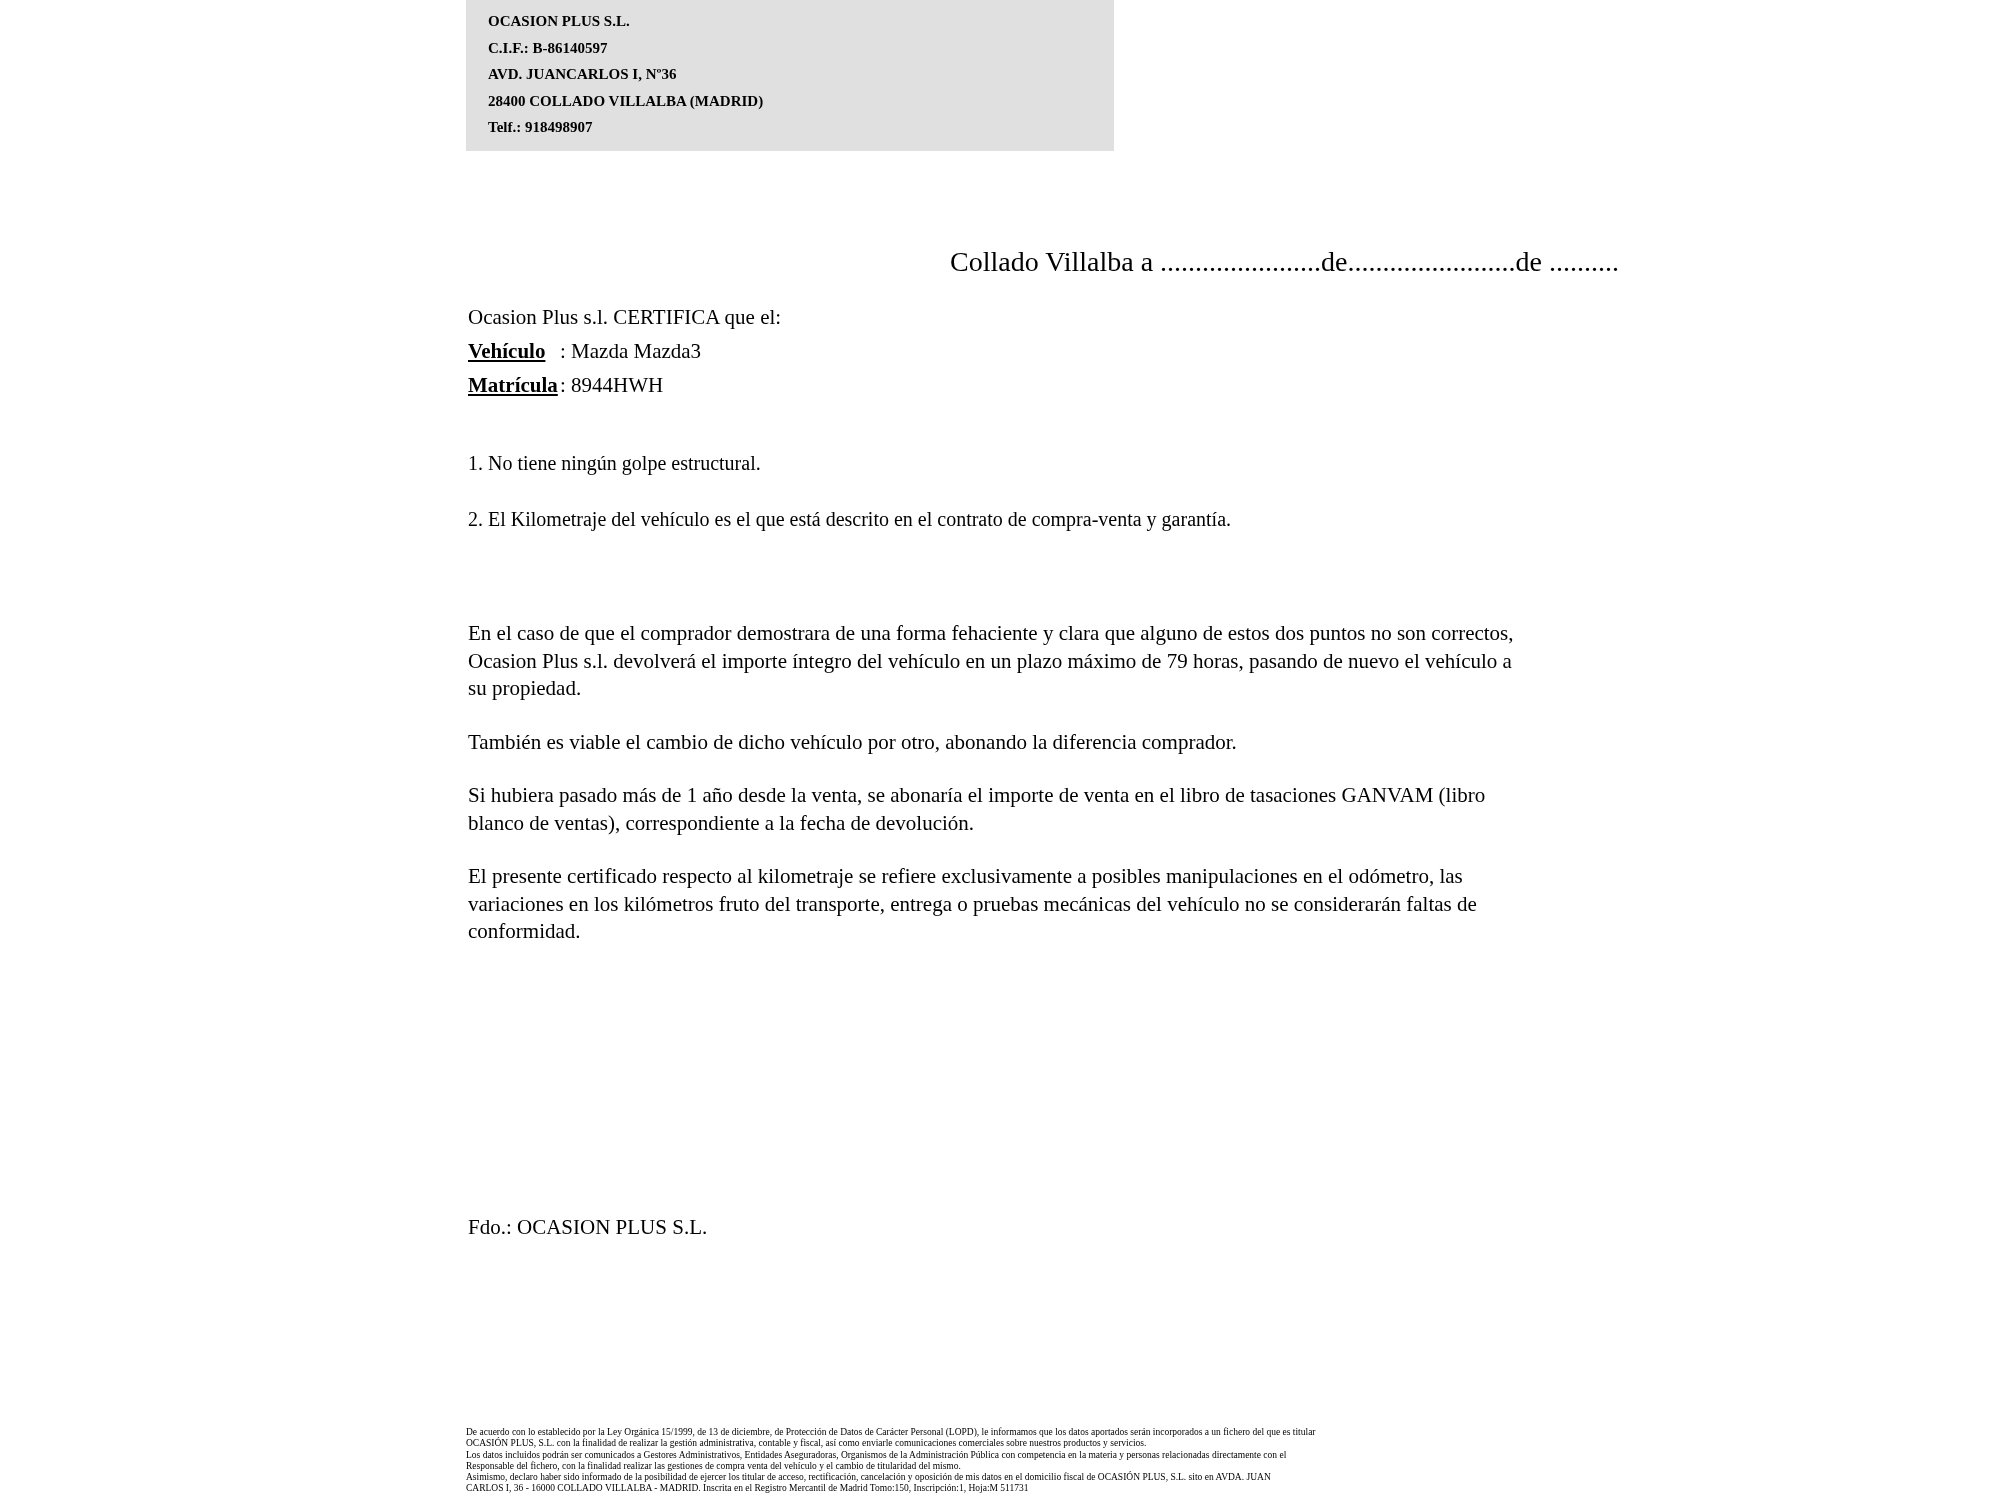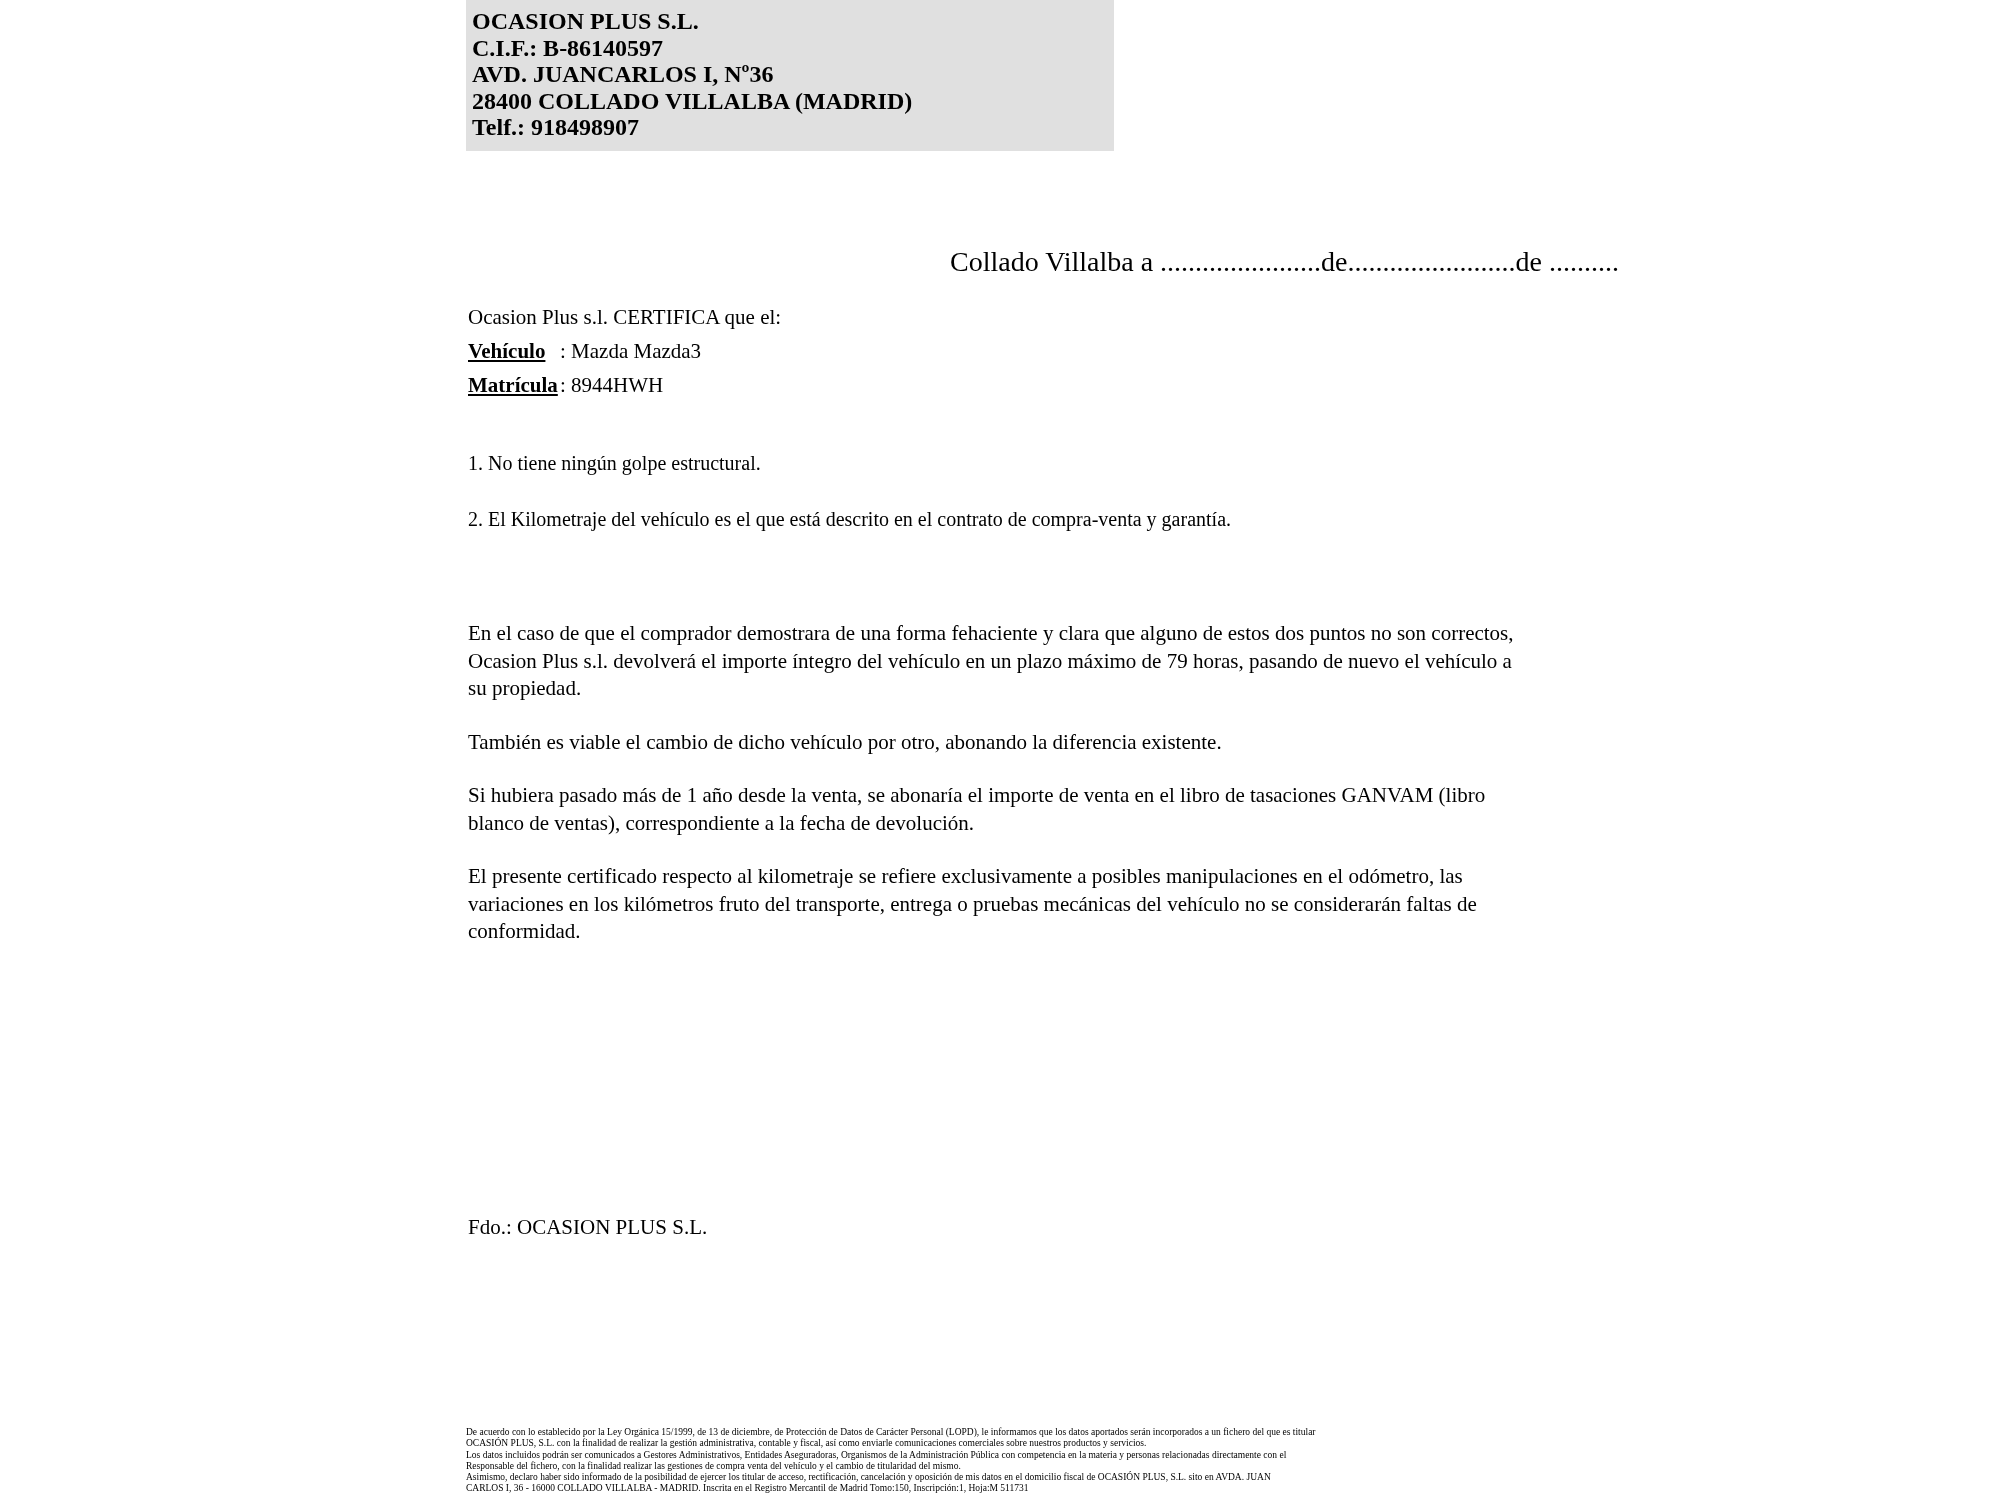--- a/index.html
+++ b/index.html
@@ -31,24 +31,24 @@
     left: 466px;
     top: 0px;
     width: 648px;
     background: #e0e0e0;
     padding: 8px 0 10px 0;
     box-sizing: border-box;
   }
   .letterhead .lh-line {
     font-family: "Liberation Serif", serif;
     font-weight: bold;
-    font-size: 24px;
+    font-size: 15px;
     line-height: 26.5px;
     color: #000;
-    padding-left: 6px;
+    padding-left: 22px;
     white-space: nowrap;
   }
 
   
   .dateline {
     position: absolute;
     left: 950px;
     top: 249px;
     font-size: 28px;
     line-height: 26px;
@@ -148,21 +148,21 @@
     </div>
   </div>
 
   <div class="points">
     <div class="pt">1. No tiene ningún golpe estructural.</div>
     <div class="pt">2. El Kilometraje del vehículo es el que está descrito en el contrato de compra-venta y garantía.</div>
   </div>
 
   <div class="body-paras">
     <p>En el caso de que el comprador demostrara de una forma fehaciente y clara que alguno de estos dos puntos no son correctos, Ocasion Plus s.l. devolverá el importe íntegro del vehículo en un plazo máximo de 79 horas, pasando de nuevo el vehículo a su propiedad.</p>
-    <p>También es viable el cambio de dicho vehículo por otro, abonando la diferencia existente.</p>
+    <p>También es viable el cambio de dicho vehículo por otro, abonando la diferencia comprador.</p>
     <p>Si hubiera pasado más de 1 año desde la venta, se abonaría el importe de venta en el libro de tasaciones GANVAM (libro blanco de ventas), correspondiente a la fecha de devolución.</p>
     <p>El presente certificado respecto al kilometraje se refiere exclusivamente a posibles manipulaciones en el odómetro, las variaciones en los kilómetros fruto del transporte, entrega o pruebas mecánicas del vehículo no se considerarán faltas de conformidad.</p>
   </div>
 
   <div class="signature">Fdo.: OCASION PLUS S.L.</div>
 
   <div class="legal">
     <p>De acuerdo con lo establecido por la Ley Orgánica 15/1999, de 13 de diciembre, de Protección de Datos de Carácter Personal (LOPD), le informamos que los datos aportados serán incorporados a un fichero del que es titular</p>
     <p>OCASIÓN PLUS, S.L. con la finalidad de realizar la gestión administrativa, contable y fiscal, así como enviarle comunicaciones comerciales sobre nuestros productos y servicios.</p>
     <p>Los datos incluidos podrán ser comunicados a Gestores Administrativos, Entidades Aseguradoras, Organismos de la Administración Pública con competencia en la materia y personas relacionadas directamente con el</p>

